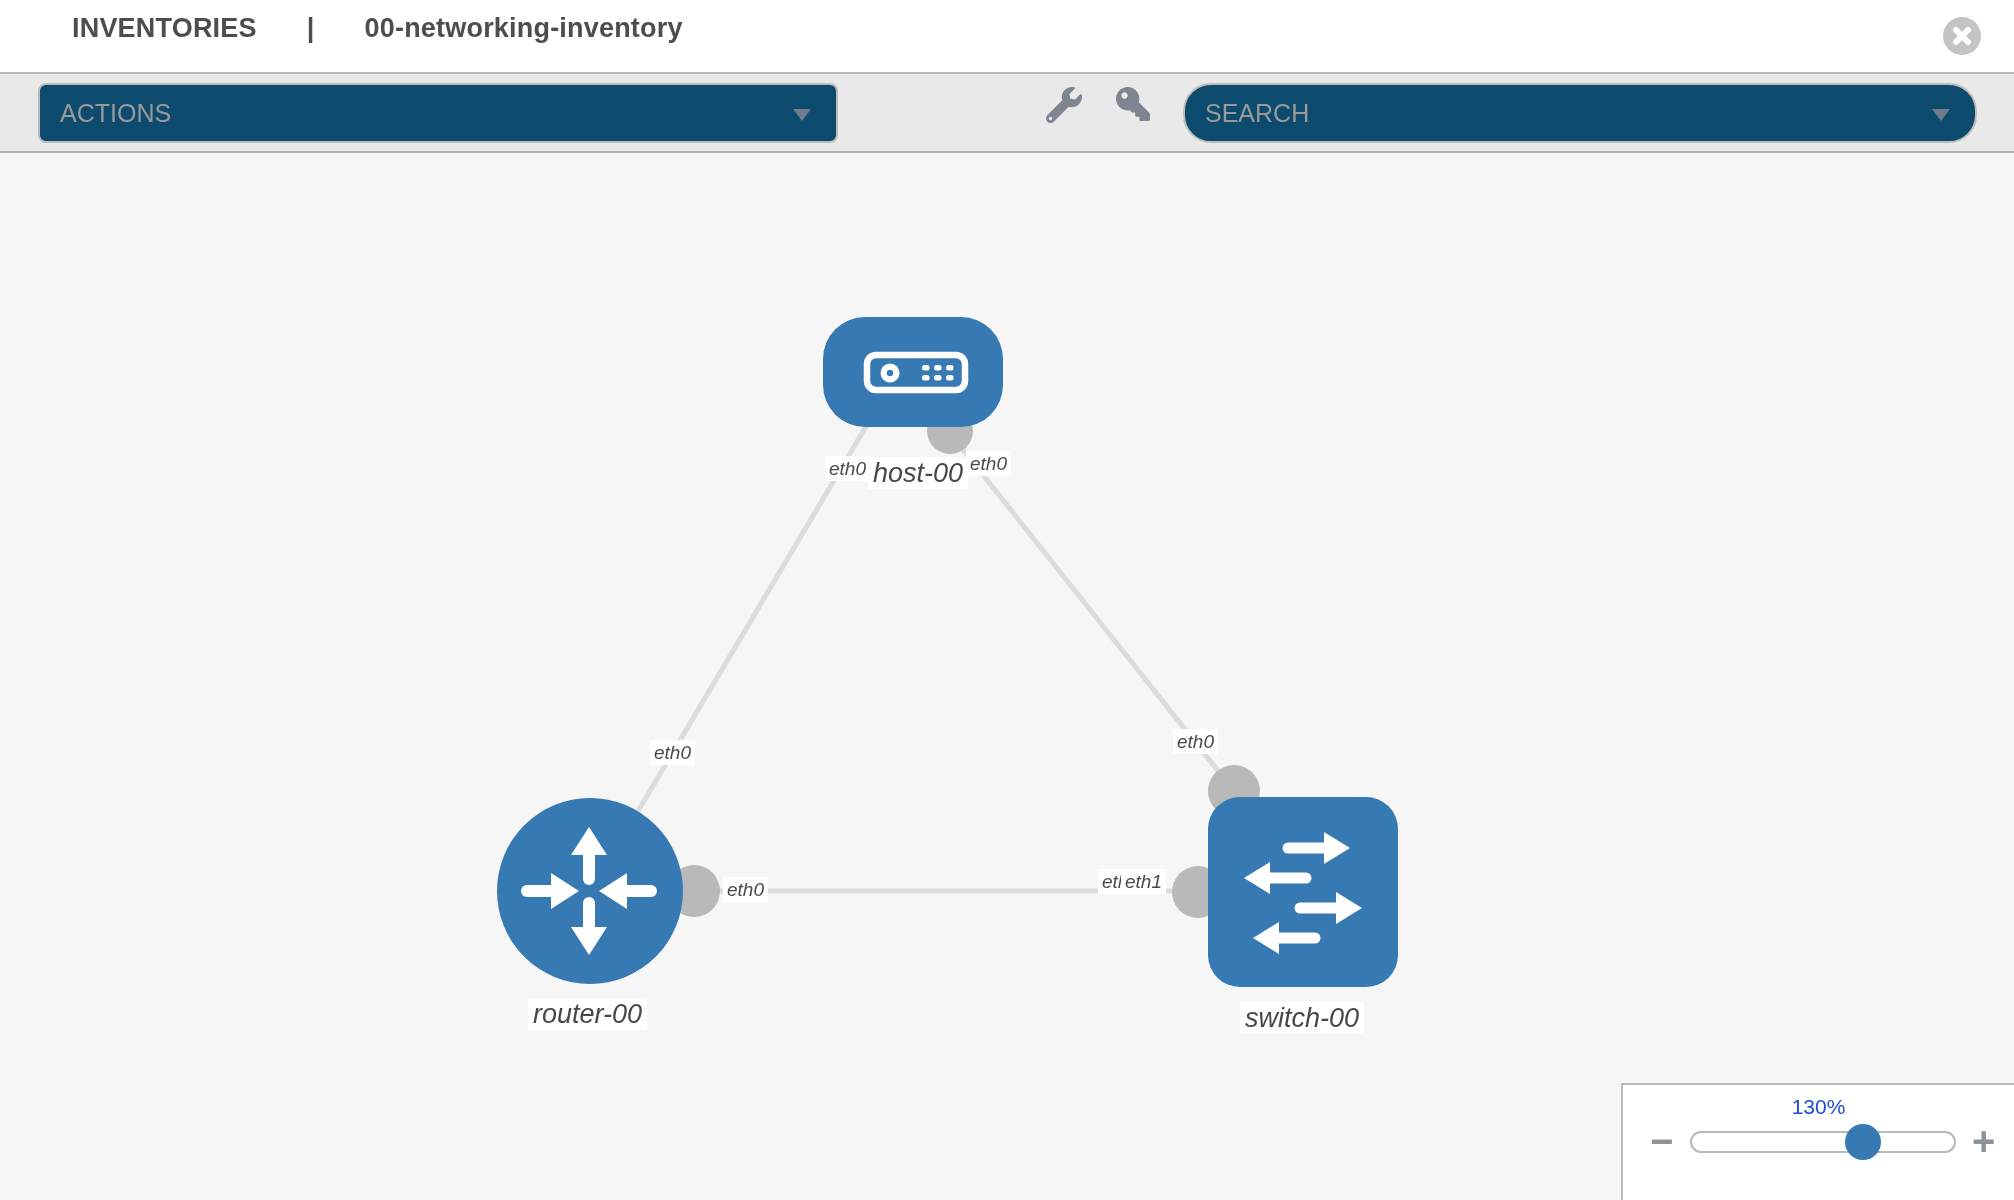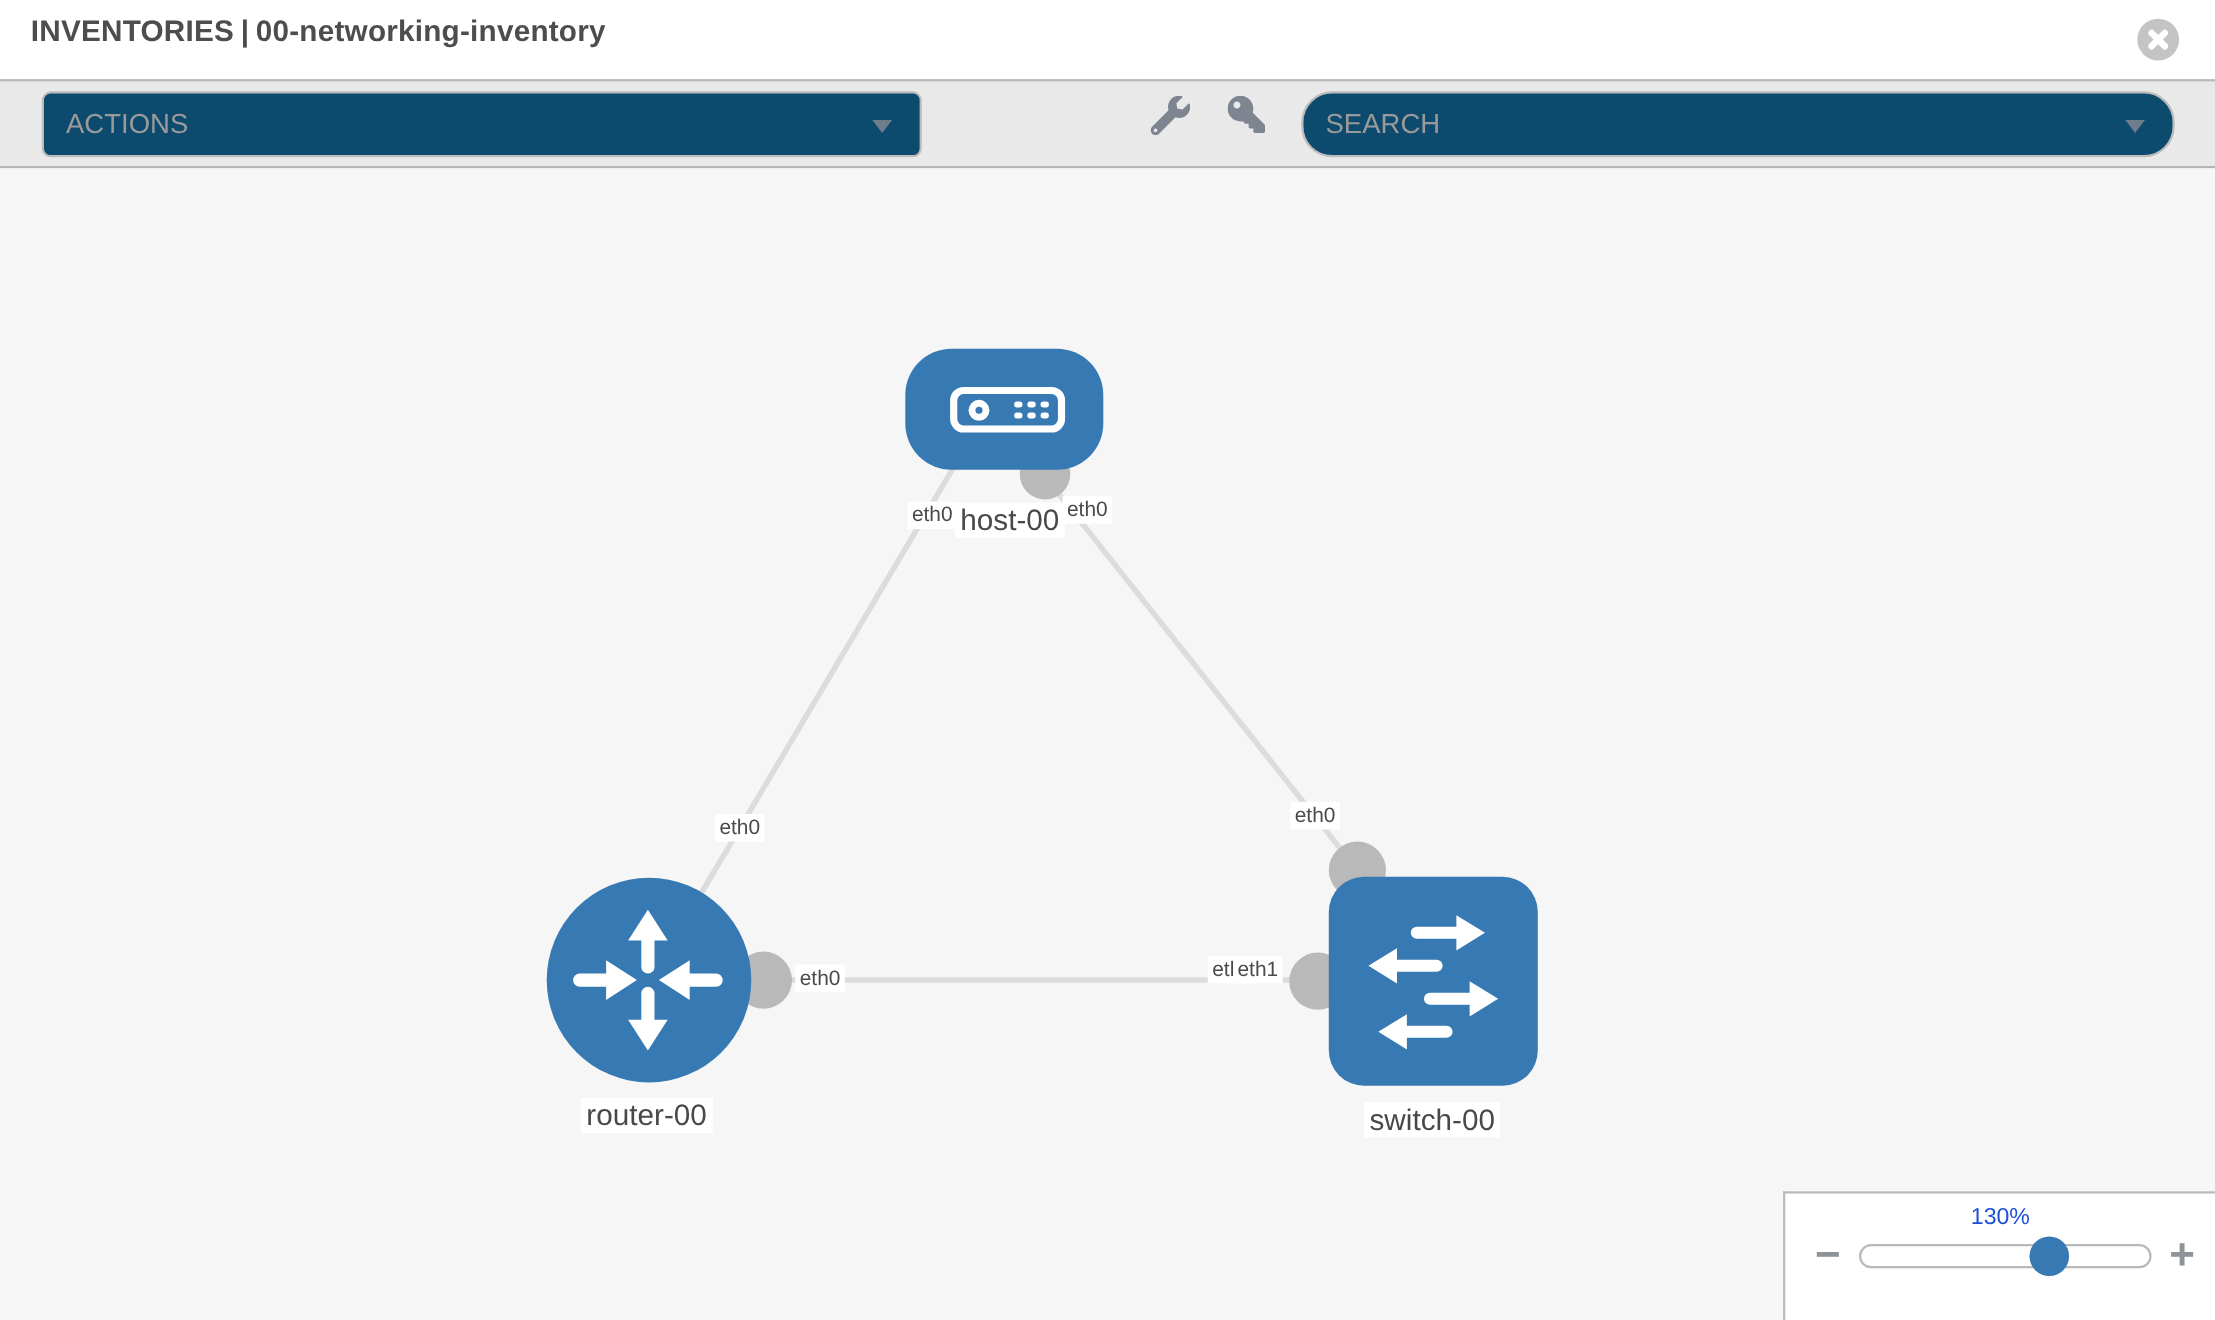--- a/index.html
+++ b/index.html
@@ -2,21 +2,21 @@
 <html><head>
 <meta charset="utf-8">
 <style>
   * { margin:0; padding:0; box-sizing:border-box; }
   html,body { width:2014px; height:1200px; overflow:hidden;
               font-family:"Liberation Sans", sans-serif; background:#fff; }
 
   
   .header { position:absolute; left:0; top:0; width:2014px; height:72px; background:#fff; }
   .title { position:absolute; left:28px; top:13px; font-size:27px; font-weight:bold; color:#4d4d4d; letter-spacing:0.2px; }
-  .title span { margin-right:6px; }
+  .title span { margin-right:6px;margin-left:44px; }
   .close-btn { position:absolute; left:1943px; top:17px; width:38px; height:38px;
                border-radius:50%; background:#c4c4c4; cursor:pointer; }
   .close-btn svg { position:absolute; left:9px; top:9px; }
 
   
   .toolbar { position:absolute; left:0; top:72px; width:2014px; height:81px;
              background:#e9e9e9; border-top:2px solid #b9b9b9; border-bottom:2px solid #b3b3b3; }
   .dropdown { position:absolute; top:9px; height:60px; background:#0c4a6e;
               border:2px solid #bcbcbc; border-radius:8px; cursor:pointer; }
   .dropdown .dd-label { position:absolute; left:20px; top:14px; font-size:25px; color:#9a9a9a; }
@@ -27,21 +27,21 @@
   .dd-search  { left:1183px; width:794px;border-radius:28px; }
   .tool-icon { position:absolute; top:13px; width:38px; height:38px; cursor:pointer; }
   .tool-wrench { left:1046px; }
   .tool-key    { left:1116px; }
 
   
   .canvas { position:absolute; left:0; top:153px; width:2014px; height:1047px; background:#f6f6f6; }
   .topo-svg { position:absolute; left:0; top:0; }
 
   .chip { position:absolute; background:#fff; color:#4a4a4a; font-size:19px;
-          line-height:23px; padding:1px 4px; white-space:nowrap; z-index:5; }
+          line-height:23px; padding:1px 4px; white-space:nowrap; z-index:5;font-style:italic; }
   .chip.big { font-size:27px; line-height:30px; padding:1px 5px; color:#484848; }
   .chip-host        { left:868px;  top:284px;margin-top:20px; }
   .chip-eth-hl      { left:825px;  top:303px; }
   .chip-eth-hr      { left:966px;  top:298px; }
   .chip-eth-mid     { left:650px;  top:587px; }
   .chip-eth-st      { left:1173px; top:576px; }
   .chip-eth-rp      { left:723px;  top:724px; }
   .chip-eth-ov-under{ left:1098px; top:716px; z-index:5; }
   .chip-eth-ov-over { left:1121px; top:716px; z-index:6; }
   .chip-router      { left:528px;  top:845px;text-align:center; }

